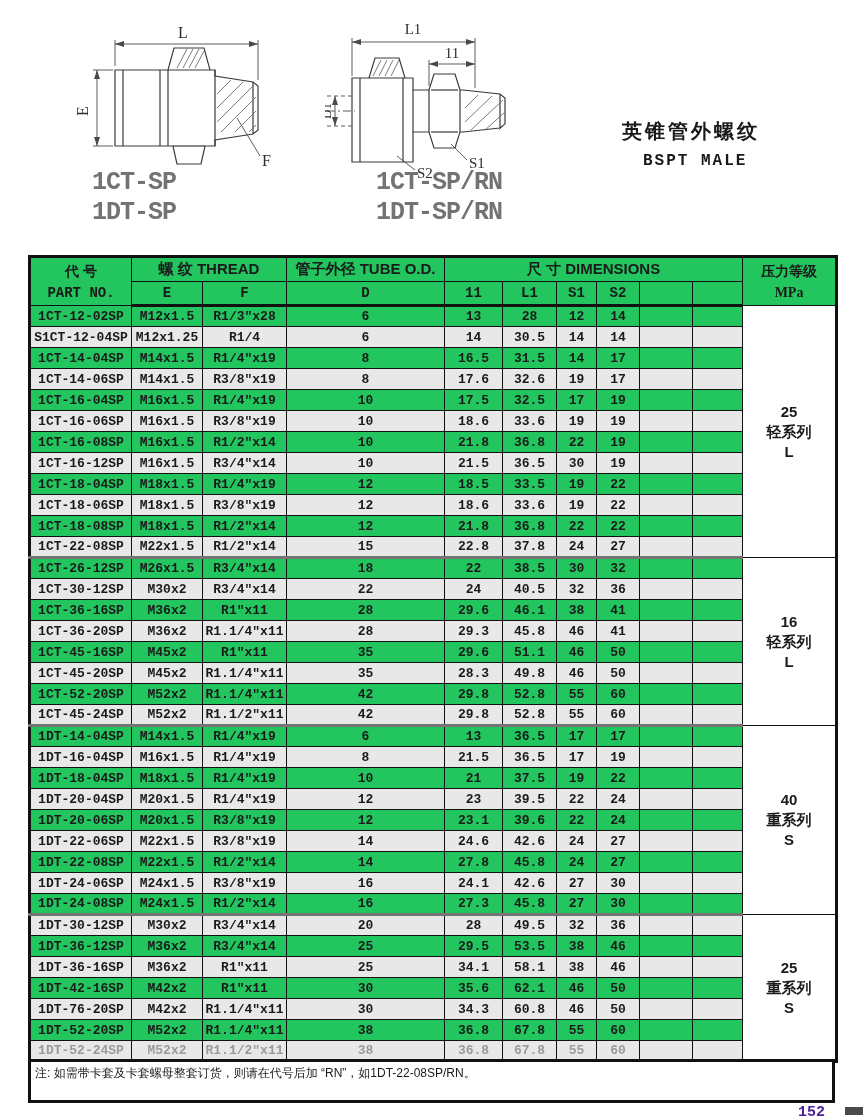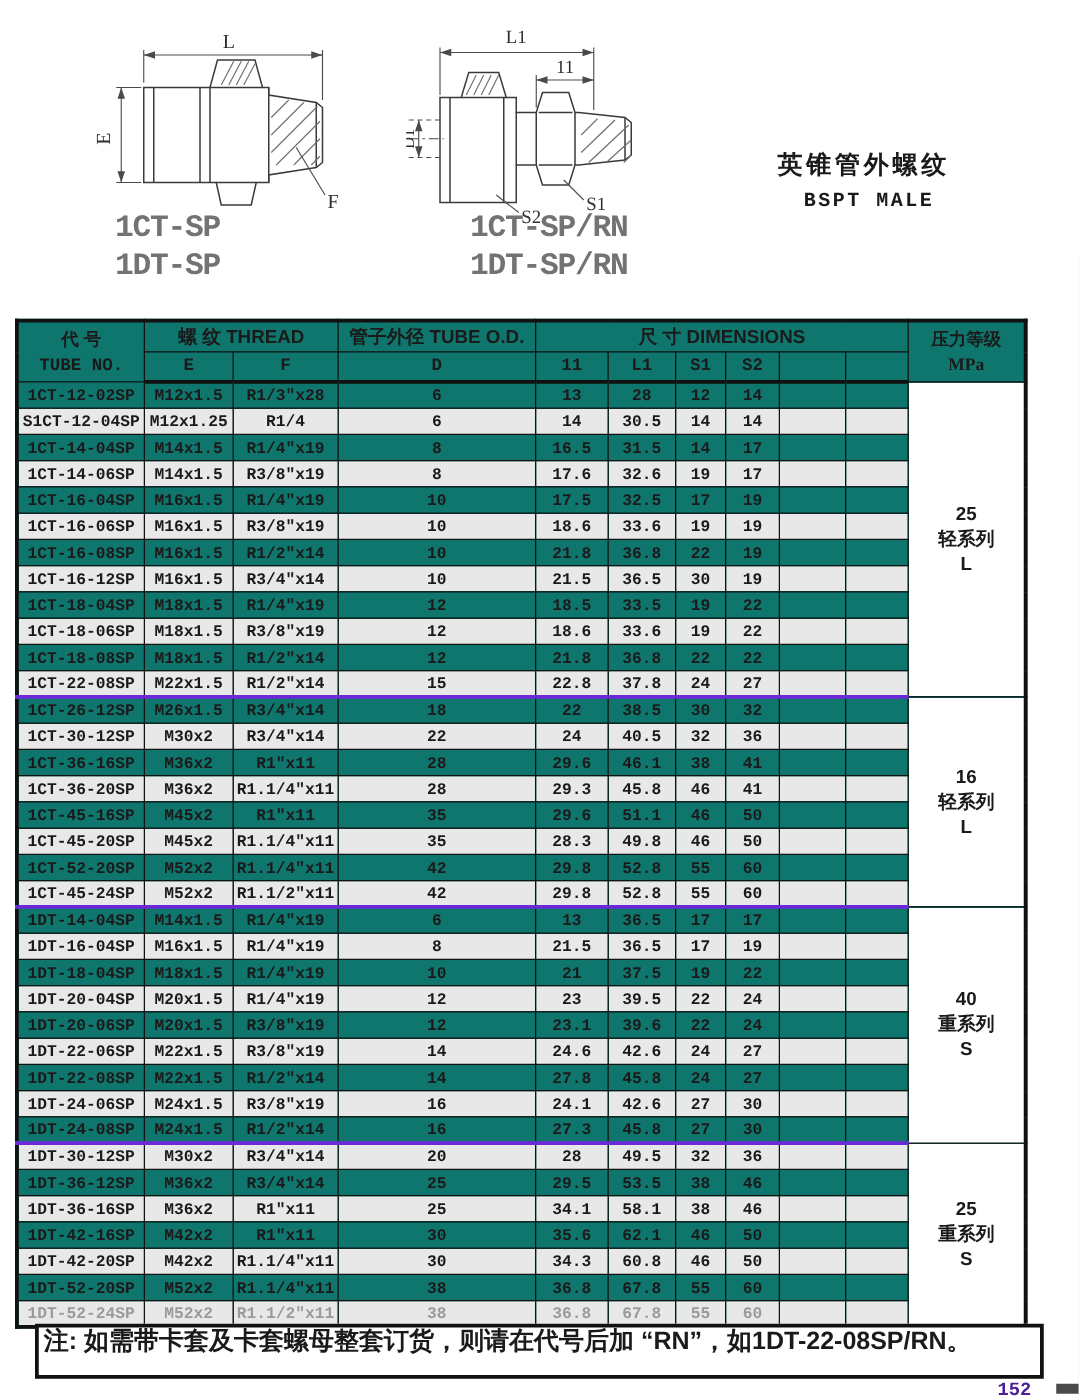--- a/index.html
+++ b/index.html
@@ -8,44 +8,44 @@
   .abs{position:absolute;}
 
   
   svg text{font-family:"Liberation Serif",serif;fill:#2e2e2e;}
   .model-label{font-family:"Liberation Mono",monospace;font-weight:bold;
                font-size:25px;color:#737373;letter-spacing:-1px;line-height:30px;}
   .title-cn{font-size:20px;font-weight:bold;letter-spacing:3px;}
   .title-en{font-family:"Liberation Mono",monospace;font-weight:bold;font-size:16px;letter-spacing:2px;}
 
   
-  table.parts{position:absolute;left:12px;top:255px;width:807px;
+  table.parts{position:absolute;left:28px;top:255px;width:807px;
               border-collapse:collapse;table-layout:fixed;
-              border:3px solid #111;background:#0f766e;}
+              border:3px solid #111;background:#22c55e;}
   table.parts th,table.parts td{border:1px solid #111;padding:0;text-align:center;
               vertical-align:middle;white-space:nowrap;overflow:hidden;}
   thead th{font-weight:bold;font-size:14px;}
   thead tr.h1 th{height:23px;font-size:15px;}
   thead tr.h2 th{height:22px;font-family:"Liberation Mono",monospace;font-size:14px;}
   thead tr.h2 th{border-bottom:3px solid #111;}
   th .two-line{line-height:22px;font-size:14px;}
   tbody tr{height:21px;}
   tbody td{font-family:"Liberation Mono",monospace;font-weight:bold;font-size:13px;}
   tbody tr.shade td{background:#e8e8e8;}
   tbody tr .pressure-cell, tbody tr.shade td.pressure-cell{background:#fff;}
   td.pressure-cell{font-family:"Liberation Sans",sans-serif;font-weight:bold;
                    font-size:15px;line-height:20px;}
-  tbody tr.group-end td{border-bottom:3px solid #6d28d9;}
+  tbody tr.group-end td{border-bottom:3px solid #737373;}
   tbody tr.faded td{color:#9a9a9a;}
 
   
   .note-box{position:absolute;left:28px;top:1059px;width:807px;height:44px;
             border:3px solid #111;background:#fff;box-sizing:border-box;
             padding:2px 4px 0 4px;}
-  .note-cn{font-size:20px;font-weight:bold;line-height:19px;}
+  .note-cn{font-size:12px;font-weight:normal;line-height:19px;}
   .note-en{font-family:"Liberation Mono",monospace;font-weight:bold;font-size:14px;line-height:19px;}
 
   .footer-page{position:absolute;left:798px;top:1104px;color:#4c1d95;
                font-family:"Liberation Mono",monospace;font-weight:bold;font-size:15px;}
   .footer-mark{position:absolute;left:845px;top:1107px;width:18px;height:8px;background:#4a4a4a;}
 </style>
 </head>
 <body>
 
 <svg class="abs" style="left:55px;top:18px" width="310" height="200" viewBox="0 0 310 200">
@@ -165,21 +165,21 @@
     <col style="width:40px">
       <col style="width:43px">
       <col style="width:53px">
     <col style="width:50px">
       <col style="width:94px">
   </colgroup>
   <thead>
     <tr class="h1">
       <th rowspan="2">
         <div class="two-line">代  号</div>
-        <div class="two-line" style="font-family:'Liberation Mono',monospace;font-size:14px">TUBE NO.</div>
+        <div class="two-line" style="font-family:'Liberation Mono',monospace;font-size:14px">PART NO.</div>
       </th>
       <th colspan="2">螺 纹  THREAD</th>
       <th>管子外径 TUBE O.D.</th>
       <th colspan="6">尺 寸   DIMENSIONS</th>
       <th rowspan="2">
         <div class="two-line">压力等级</div>
         <div class="two-line" style="font-family:Liberation Serif, serif;font-size:14px">MPa</div>
       </th>
     </tr>
     <tr class="h2">
@@ -605,21 +605,21 @@
     <td>R1″x11</td>
     <td>30</td>
     <td>35.6</td>
     <td>62.1</td>
     <td>46</td>
     <td>50</td>
     <td></td>
     <td></td>
   </tr>
       <tr class="shade">
-    <td>1DT-42-20SP</td>
+    <td>1DT-76-20SP</td>
     <td>M42x2</td>
     <td>R1.1/4″x11</td>
     <td>30</td>
     <td>34.3</td>
     <td>60.8</td>
     <td>46</td>
     <td>50</td>
     <td></td>
     <td></td>
   </tr>

